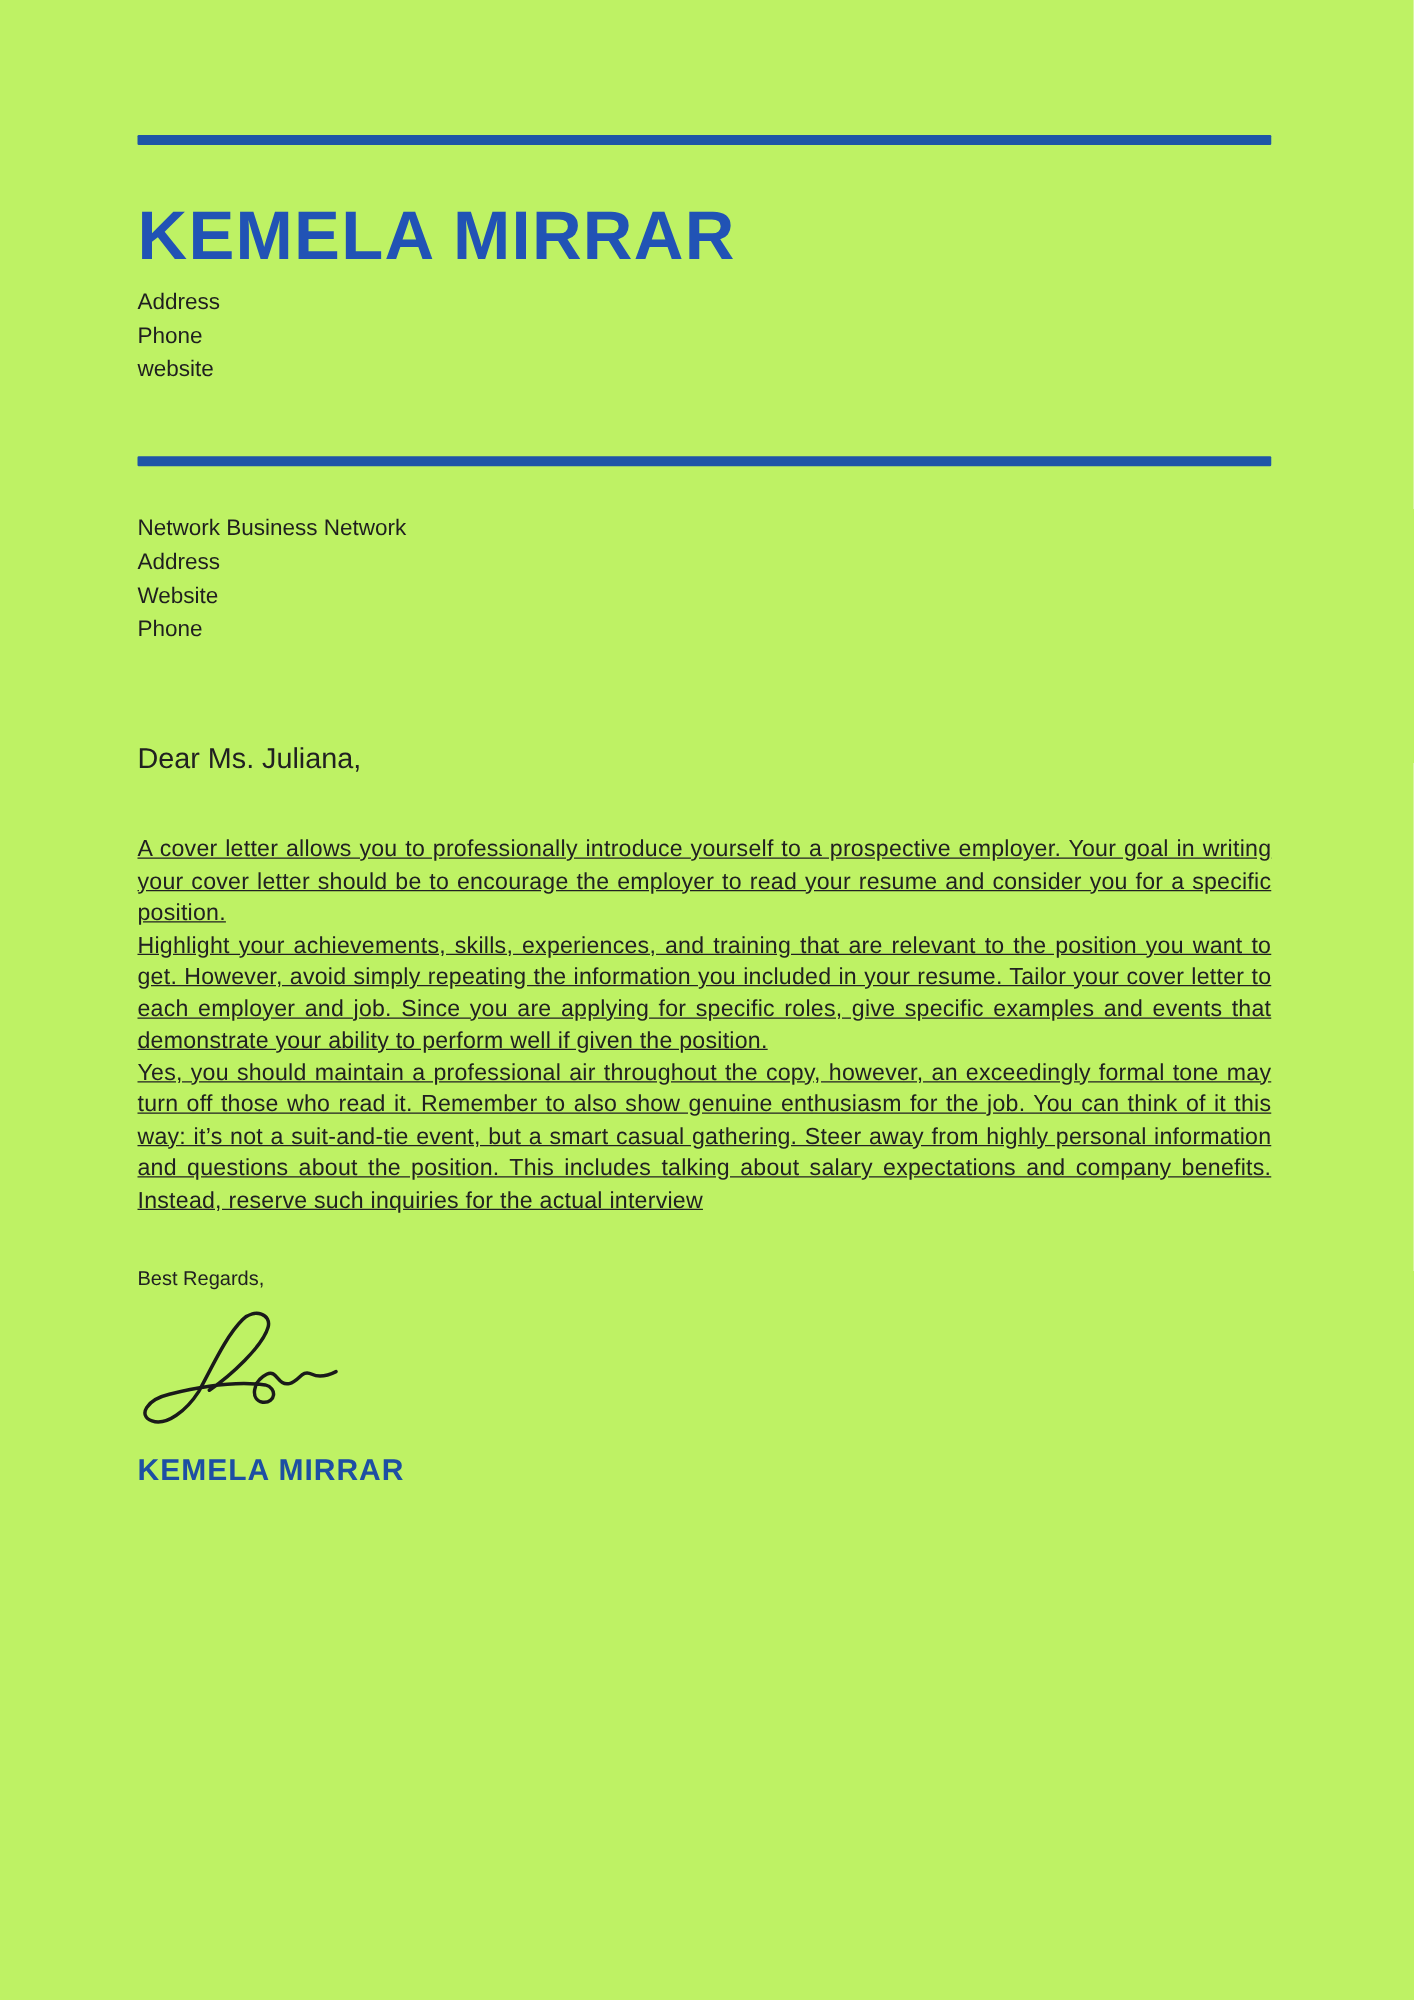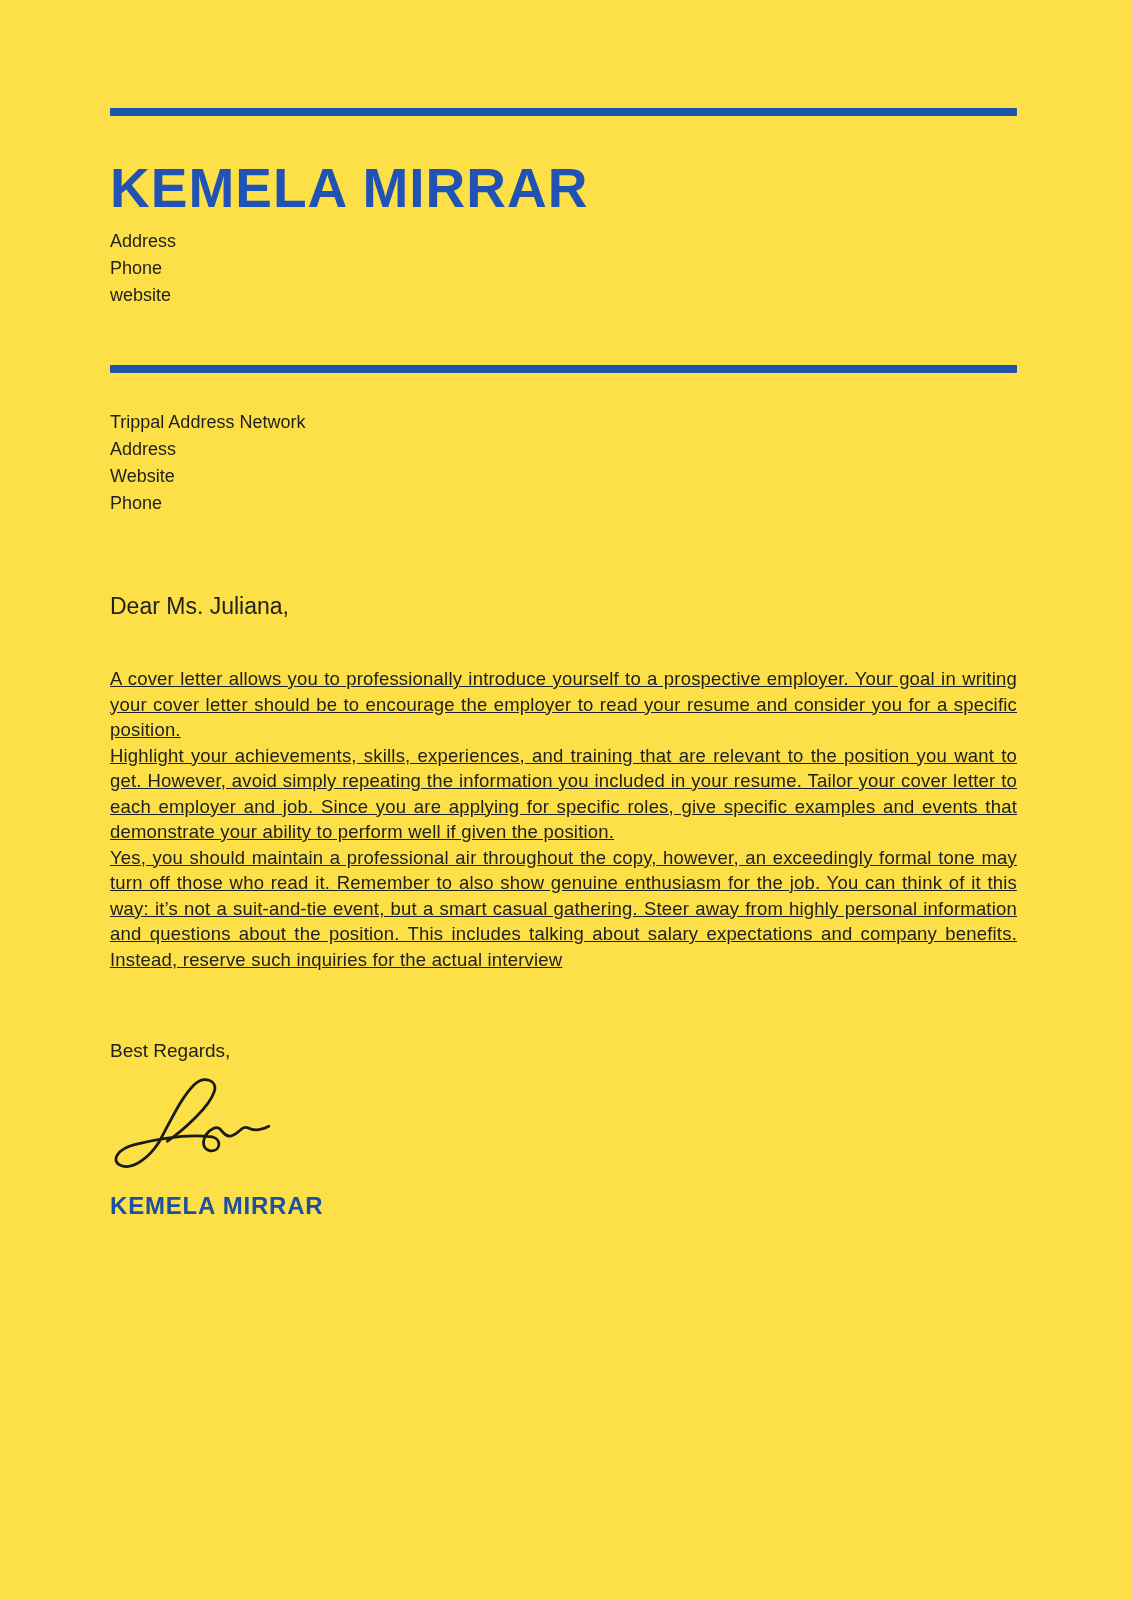--- a/index.html
+++ b/index.html
@@ -4,21 +4,21 @@
 <style>
   html, body {
     margin: 0;
     padding: 0;
     background: #FBFBF8;
   }
   .page {
     position: relative;
     width: 1131px;
     height: 1600px;
-    background: #fde047;
+    background: #bef264;
     box-sizing: border-box;
     padding: 108px 114px 0 110px;
     font-family: "Liberation Sans", sans-serif;
     color: #222222;
     overflow: hidden;
   }
   .rule {
     height: 8px;
     background: #1E55A7;
     border-radius: 1px;
@@ -64,22 +64,22 @@
     text-align: justify;
     color: #212121;
     text-decoration: underline;
   }
   .letter-body p.first {
     margin-top: 46px;
   }
   .letter-body p + p {
   }
   .closing {
-    margin-top: 68px;
-    font-size: 19px;
+    margin-top: 43px;
+    font-size: 16px;
     color: #212121;
   }
   .signature {
     margin-top: 12px;
     margin-left: 2px;
     display: block;
   }
   .signature-name {
     margin-top: 22px;
     font-size: 24px;
@@ -99,21 +99,21 @@
 
   <div class="contact-list">
     <div>Address</div>
     <div>Phone</div>
     <div>website</div>
   </div>
 
   <div class="rule rule-bottom"></div>
 
   <div class="recipient">
-    <div>Trippal Address Network</div>
+    <div>Network Business Network</div>
     <div>Address</div>
     <div>Website</div>
     <div>Phone</div>
   </div>
 
   <div class="salutation">Dear Ms. Juliana,</div>
 
   <div class="letter-body">
     <p class="first">A cover letter allows you to professionally introduce yourself to a prospective employer. Your goal in writing your cover letter should be to encourage the employer to read your resume and consider you for a specific position.</p>
     <p>Highlight your achievements, skills, experiences, and training that are relevant to the position you want to get. However, avoid simply repeating the information you included in your resume. Tailor your cover letter to each employer and job. Since you are applying for specific roles, give specific examples and events that demonstrate your ability to perform well if given the position.</p>

